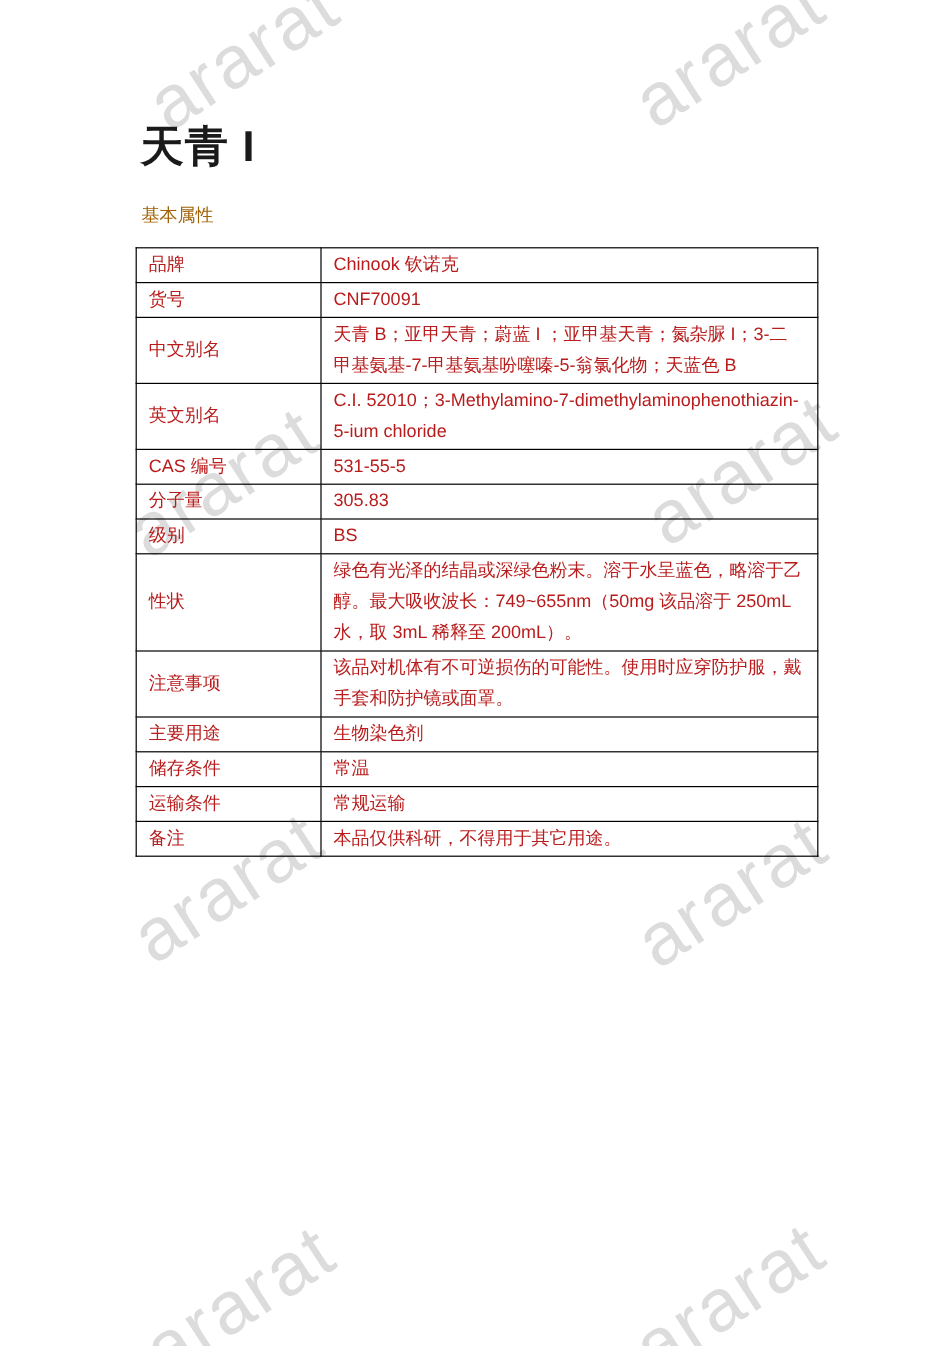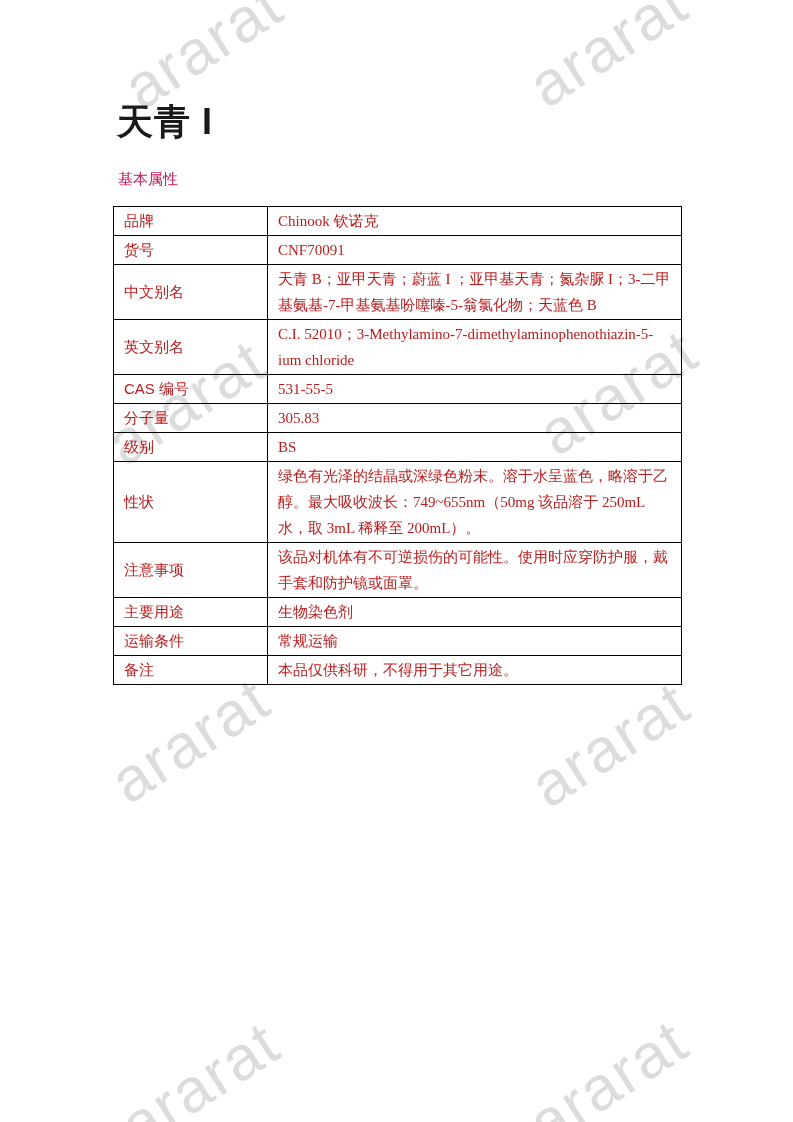--- a/index.html
+++ b/index.html
@@ -48,21 +48,21 @@
     letter-spacing: 1px;
   }
   .section-label {
     position: absolute;
     z-index: 1;
     left: 118px;
     top: 170px;
     margin: 0;
     font-size: 15px;
     font-weight: 400;
-    color: #be185d;
+    color: #a16207;
   }
   table.props {
     position: absolute;
     z-index: 1;
     left: 113px;
     top: 206px;
     width: 568px;
     border-collapse: collapse;
     table-layout: fixed;
     background: transparent;
@@ -70,21 +70,21 @@
   table.props td {
     border: 1px solid #000000;
     padding: 1px 10px;
     font-size: 15px;
     line-height: 26px;
     vertical-align: middle;
     color: #b91c1c;
     word-break: break-word;
   }
   td.label-cell { background: transparent; }
-  td.value-cell { background: transparent; font-family: Liberation Serif, serif; }
+  td.value-cell { background: transparent; }
 </style>
 </head>
 <body>
 
 <div class="page">
 
   <div class="watermark" style="color: rgb(220, 220, 220);">ararat</div>
   <div class="watermark" style="color: rgb(220, 220, 220);">ararat</div>
   <div class="watermark" style="color: rgb(220, 220, 220);">ararat</div>
   <div class="watermark" style="color: rgb(220, 220, 220);">ararat</div>
@@ -136,20 +136,24 @@
       </tr>
       <tr>
         <td class="label-cell">注意事项</td>
         <td class="value-cell">该品对机体有不可逆损伤的可能性。使用时应穿防护服，戴手套和防护镜或面罩。</td>
       </tr>
       <tr>
         <td class="label-cell">主要用途</td>
         <td class="value-cell">生物染色剂</td>
       </tr>
       <tr>
+        <td class="label-cell">储存条件</td>
+        <td class="value-cell">常温</td>
+      </tr>
+      <tr>
         <td class="label-cell">运输条件</td>
         <td class="value-cell">常规运输</td>
       </tr>
       <tr>
         <td class="label-cell">备注</td>
         <td class="value-cell">本品仅供科研，不得用于其它用途。</td>
       </tr>
     </tbody>
   </table>
 

